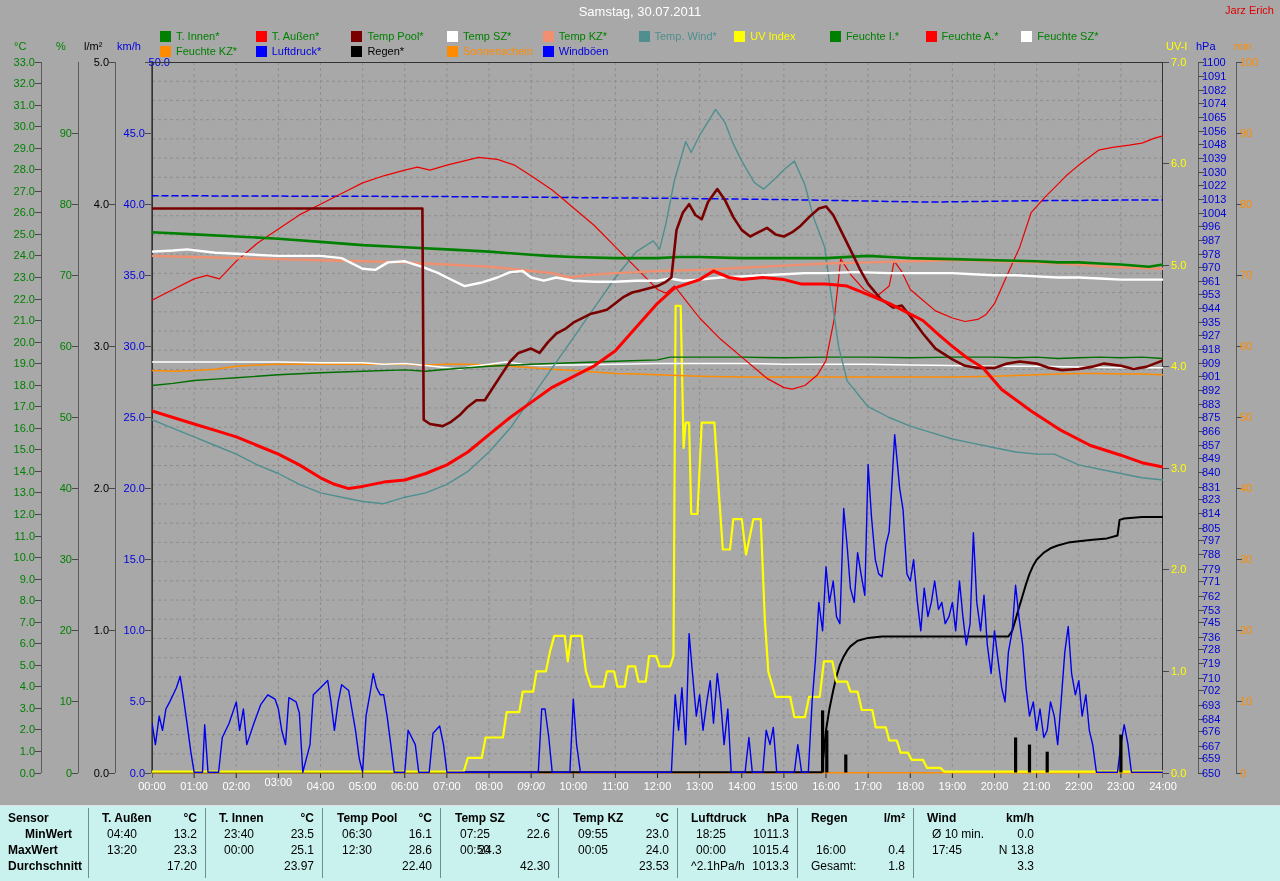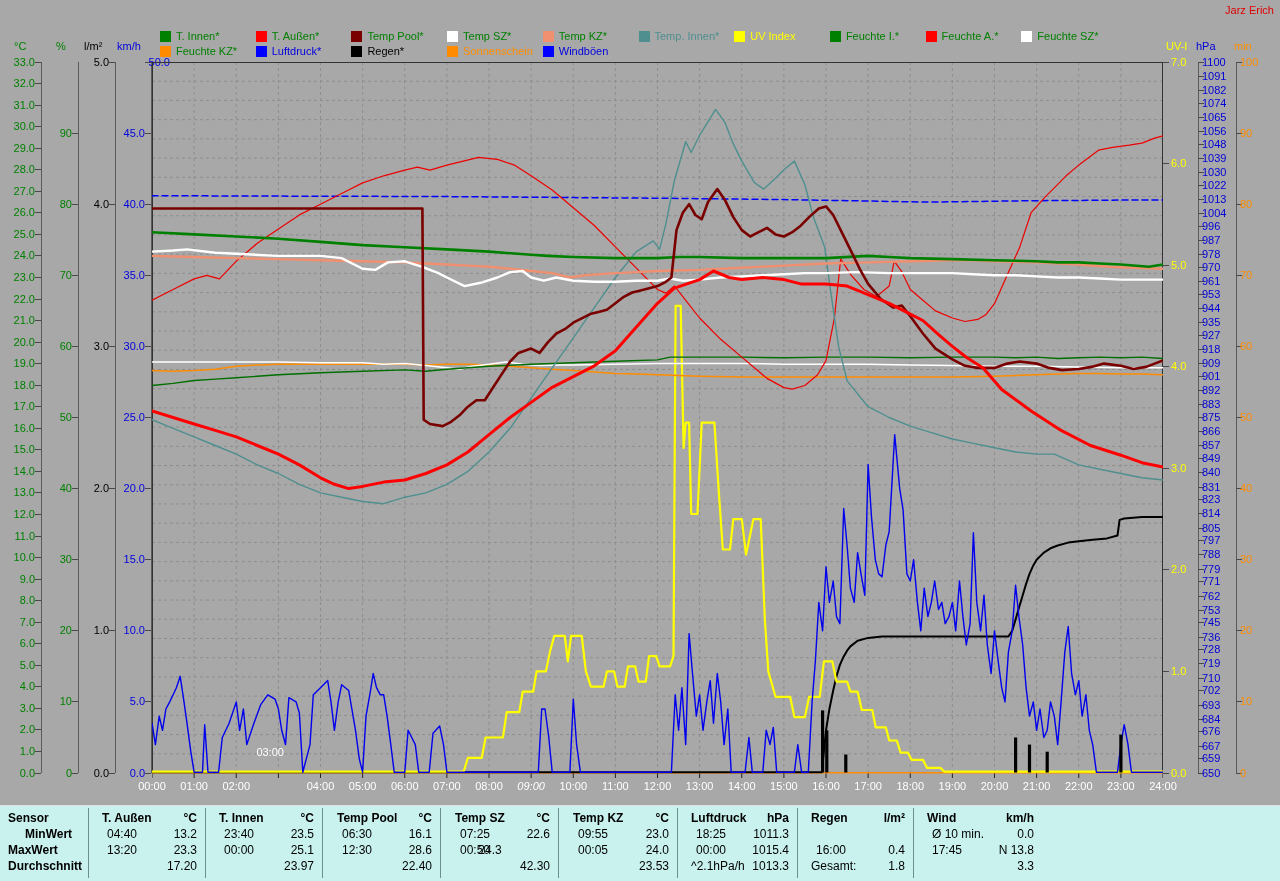--- a/index.html
+++ b/index.html
@@ -8,20 +8,21 @@
   #titlebar{position:absolute;left:0;top:4px;width:1280px;text-align:center;
             font-size:13px;color:#ffffff;}
   #watermark{position:absolute;right:6px;top:4px;font-size:11px;color:#e00000;}
   .tc{position:absolute;font-size:12px;line-height:14px;color:#000;white-space:nowrap;}
   .tick-label{position:absolute;font-size:11px;line-height:11px;white-space:nowrap;}
 </style>
 </head>
 <body>
 
 <div id="screen">
+  <div id="titlebar">Samstag, 30.07.2011</div>
   <div id="watermark">Jarz Erich</div>
   <div id="legend">
       <div style="position: absolute; left: 160px; top: 30px; width: 92px; height: 13px;">
         <div style="position: absolute; left: 0px; top: 1px; width: 11px; height: 11px; background: rgb(0, 128, 0);"></div>
         <div style="position: absolute; left: 16px; top: 0px; font-size: 11px; line-height: 13px; white-space: nowrap; color: rgb(0, 128, 0);">T. Innen*</div>
       </div>
       <div style="position: absolute; left: 255.7px; top: 30px; width: 92px; height: 13px;">
         <div style="position: absolute; left: 0px; top: 1px; width: 11px; height: 11px; background: rgb(255, 0, 0);"></div>
         <div style="position: absolute; left: 16px; top: 0px; font-size: 11px; line-height: 13px; white-space: nowrap; color: rgb(0, 128, 0);">T. Außen*</div>
       </div>
@@ -32,21 +33,21 @@
       <div style="position: absolute; left: 447.1px; top: 30px; width: 92px; height: 13px;">
         <div style="position: absolute; left: 0px; top: 1px; width: 11px; height: 11px; background: rgb(255, 255, 255);"></div>
         <div style="position: absolute; left: 16px; top: 0px; font-size: 11px; line-height: 13px; white-space: nowrap; color: rgb(0, 128, 0);">Temp SZ*</div>
       </div>
       <div style="position: absolute; left: 542.8px; top: 30px; width: 92px; height: 13px;">
         <div style="position: absolute; left: 0px; top: 1px; width: 11px; height: 11px; background: rgb(240, 144, 112);"></div>
         <div style="position: absolute; left: 16px; top: 0px; font-size: 11px; line-height: 13px; white-space: nowrap; color: rgb(0, 128, 0);">Temp KZ*</div>
       </div>
       <div style="position: absolute; left: 638.5px; top: 30px; width: 92px; height: 13px;">
         <div style="position: absolute; left: 0px; top: 1px; width: 11px; height: 11px; background: rgb(79, 143, 143);"></div>
-        <div style="position: absolute; left: 16px; top: 0px; font-size: 11px; line-height: 13px; white-space: nowrap; color: rgb(79, 143, 143);">Temp. Innen*</div>
+        <div style="position: absolute; left: 16px; top: 0px; font-size: 11px; line-height: 13px; white-space: nowrap; color: rgb(79, 143, 143);">Temp. Wind*</div>
       </div>
       <div style="position: absolute; left: 734.2px; top: 30px; width: 92px; height: 13px;">
         <div style="position: absolute; left: 0px; top: 1px; width: 11px; height: 11px; background: rgb(255, 255, 0);"></div>
         <div style="position: absolute; left: 16px; top: 0px; font-size: 11px; line-height: 13px; white-space: nowrap; color: rgb(255, 255, 0);">UV Index</div>
       </div>
       <div style="position: absolute; left: 829.9px; top: 30px; width: 92px; height: 13px;">
         <div style="position: absolute; left: 0px; top: 1px; width: 11px; height: 11px; background: rgb(0, 128, 0);"></div>
         <div style="position: absolute; left: 16px; top: 0px; font-size: 11px; line-height: 13px; white-space: nowrap; color: rgb(0, 128, 0);">Feuchte I.*</div>
       </div>
       <div style="position: absolute; left: 925.6px; top: 30px; width: 92px; height: 13px;">
@@ -467,21 +468,21 @@
         <rect x="862.0" y="675.5" width="3.2" height="35.0" fill="#000000"></rect>
         <rect x="875.9" y="682.6" width="3.2" height="27.9" fill="#000000"></rect>
         <rect x="893.6" y="689.7" width="3.2" height="20.8" fill="#000000"></rect>
         <rect x="967.3" y="672.6" width="3.2" height="37.9" fill="#000000"></rect>
       </svg>
     </div>
   <div id="xlabels">
       <div style="position: absolute; left: 130px; top: 780px; width: 44px; text-align: center; font-size: 11px; color: rgb(255, 255, 255);">00:00</div>
       <div style="position: absolute; left: 172.125px; top: 780px; width: 44px; text-align: center; font-size: 11px; color: rgb(255, 255, 255);">01:00</div>
       <div style="position: absolute; left: 214.25px; top: 780px; width: 44px; text-align: center; font-size: 11px; color: rgb(255, 255, 255);">02:00</div>
-      <div style="position: absolute; left: 256.375px; top: 746px; width: 44px; font-size: 11px; color: rgb(255, 255, 255);">03:00</div>
+      <div style="position: absolute; left: 256.375px; top: 776px; width: 44px; text-align: center; font-size: 11px; color: rgb(255, 255, 255);">03:00</div>
       <div style="position: absolute; left: 298.5px; top: 780px; width: 44px; text-align: center; font-size: 11px; color: rgb(255, 255, 255);">04:00</div>
       <div style="position: absolute; left: 340.625px; top: 780px; width: 44px; text-align: center; font-size: 11px; color: rgb(255, 255, 255);">05:00</div>
       <div style="position: absolute; left: 382.75px; top: 780px; width: 44px; text-align: center; font-size: 11px; color: rgb(255, 255, 255);">06:00</div>
       <div style="position: absolute; left: 424.875px; top: 780px; width: 44px; text-align: center; font-size: 11px; color: rgb(255, 255, 255);">07:00</div>
       <div style="position: absolute; left: 467px; top: 780px; width: 44px; text-align: center; font-size: 11px; color: rgb(255, 255, 255);">08:00</div>
       <div style="position: absolute; left: 509.125px; top: 780px; width: 44px; text-align: center; font-size: 11px; color: rgb(255, 255, 255); font-style: italic;">09:00</div>
       <div style="position: absolute; left: 551.25px; top: 780px; width: 44px; text-align: center; font-size: 11px; color: rgb(255, 255, 255);">10:00</div>
       <div style="position: absolute; left: 593.375px; top: 780px; width: 44px; text-align: center; font-size: 11px; color: rgb(255, 255, 255);">11:00</div>
       <div style="position: absolute; left: 635.5px; top: 780px; width: 44px; text-align: center; font-size: 11px; color: rgb(255, 255, 255);">12:00</div>
       <div style="position: absolute; left: 677.625px; top: 780px; width: 44px; text-align: center; font-size: 11px; color: rgb(255, 255, 255);">13:00</div>

